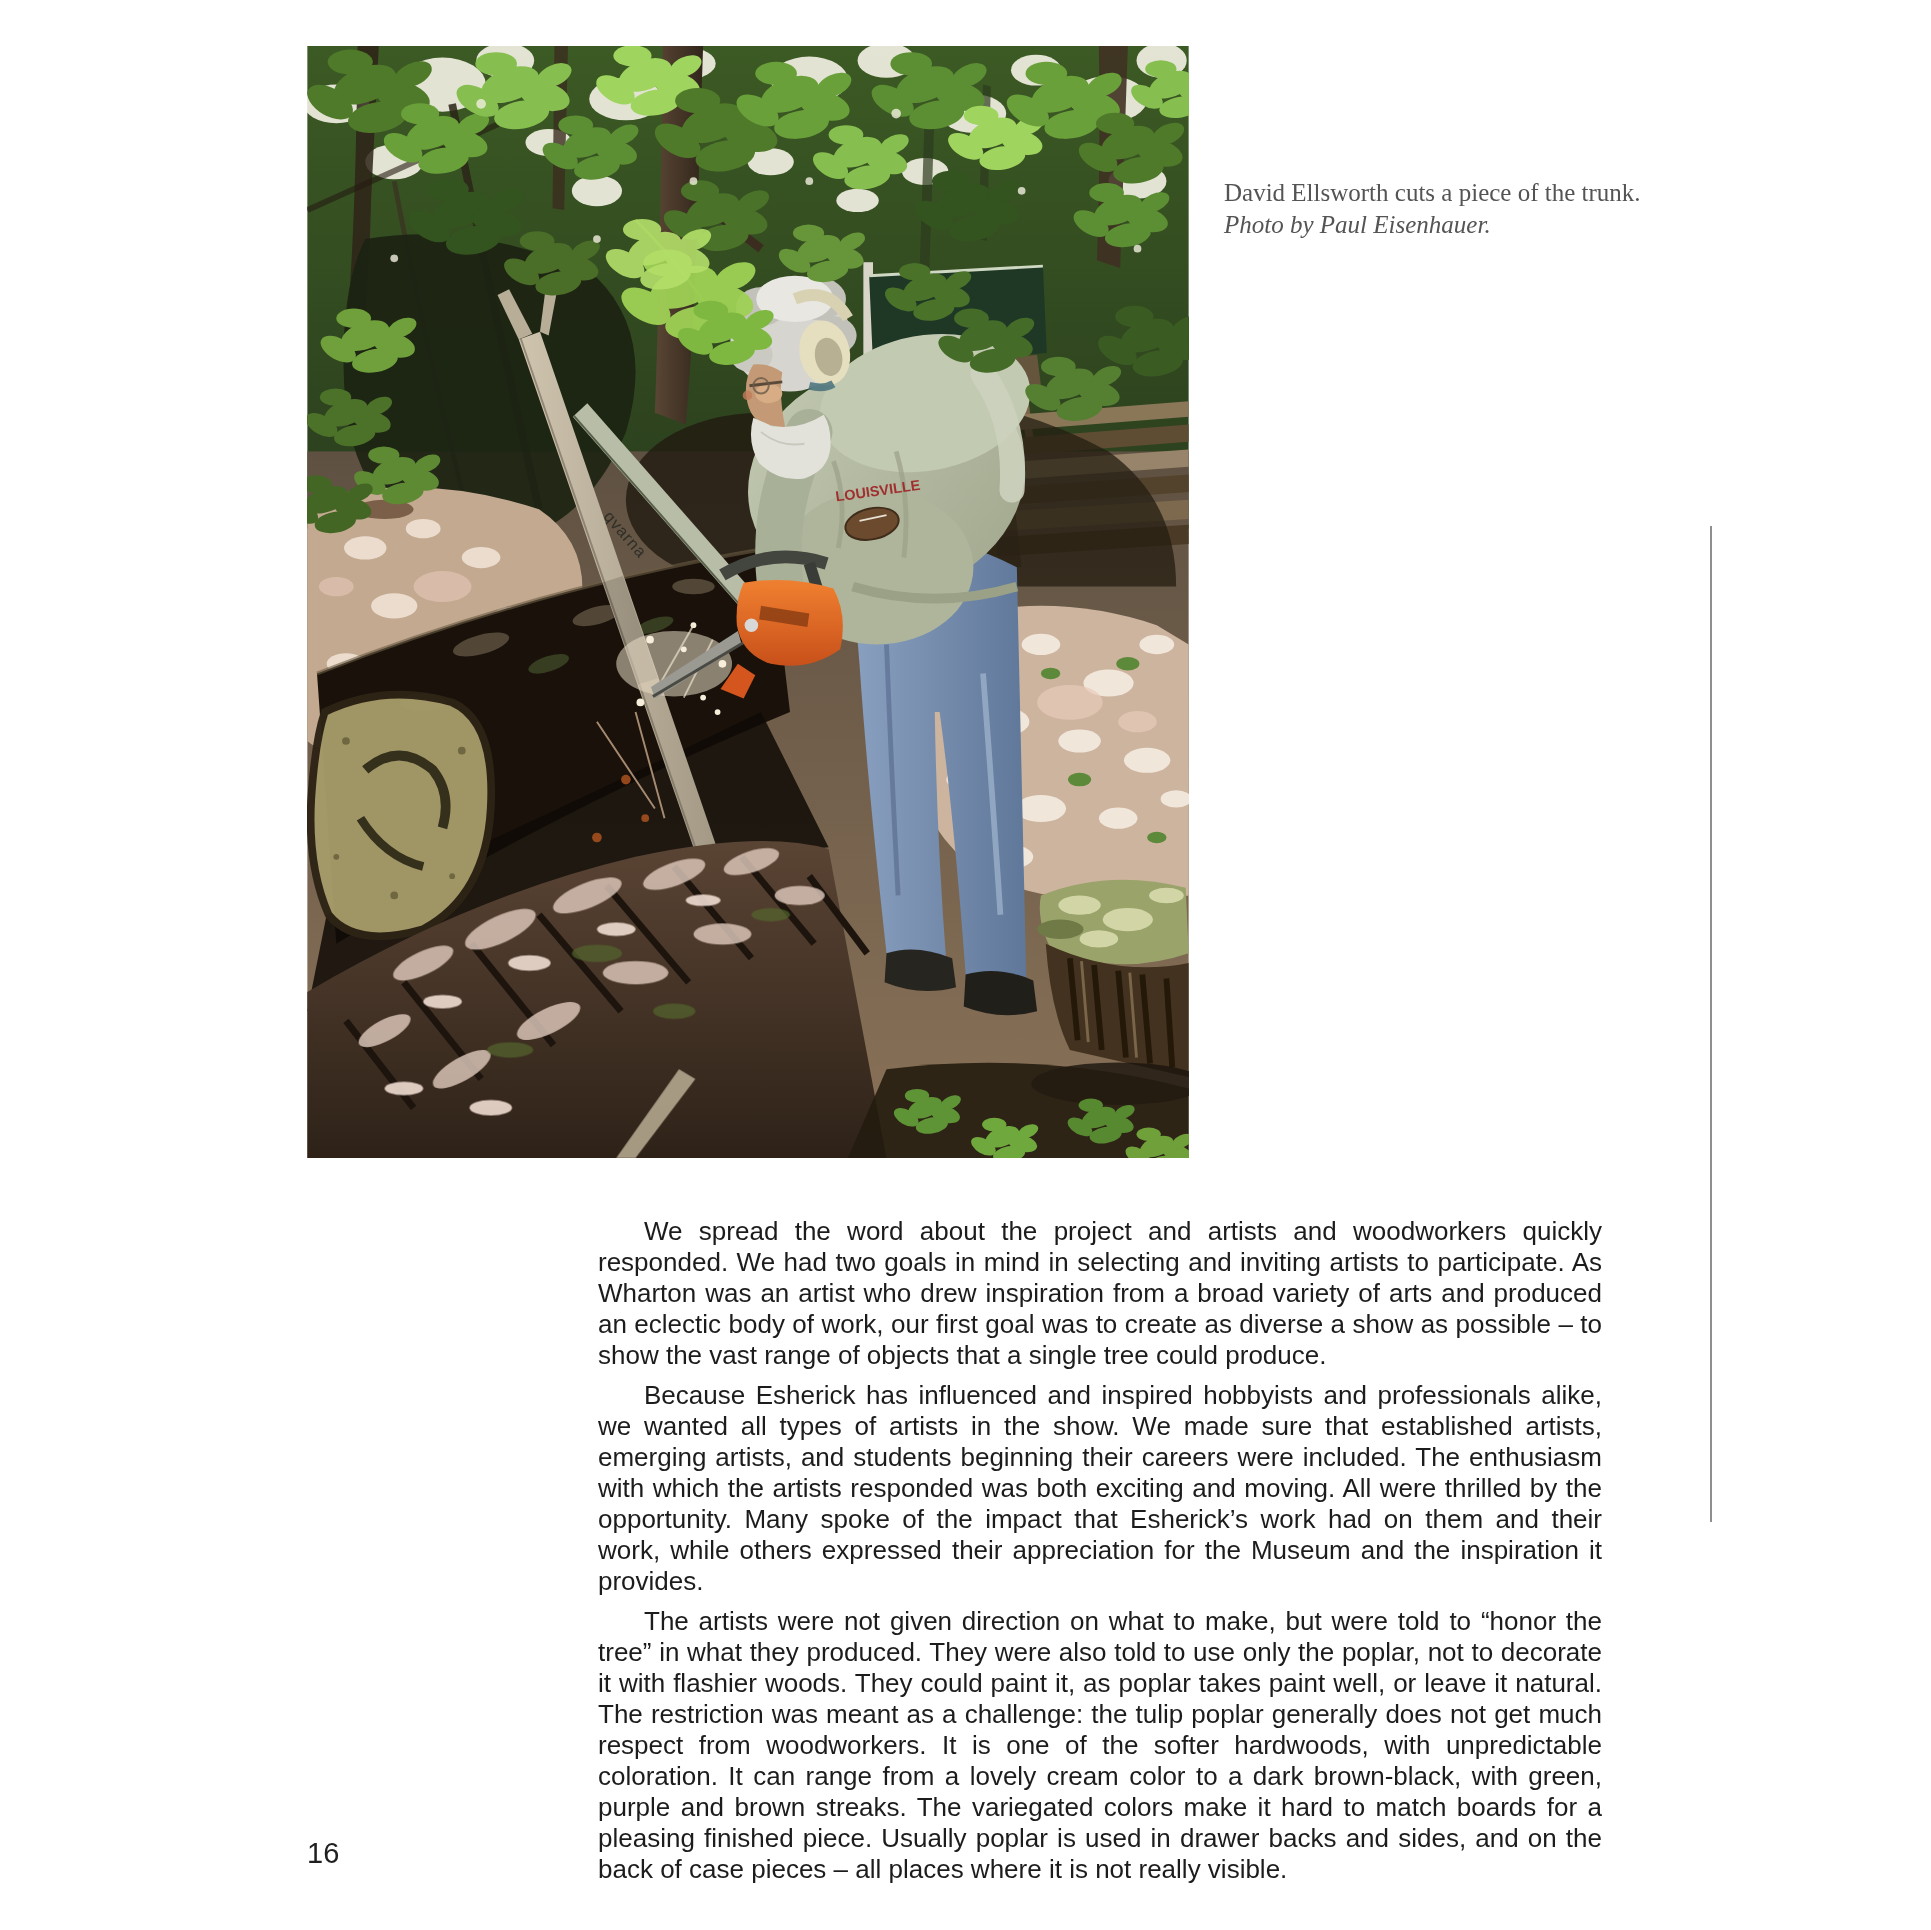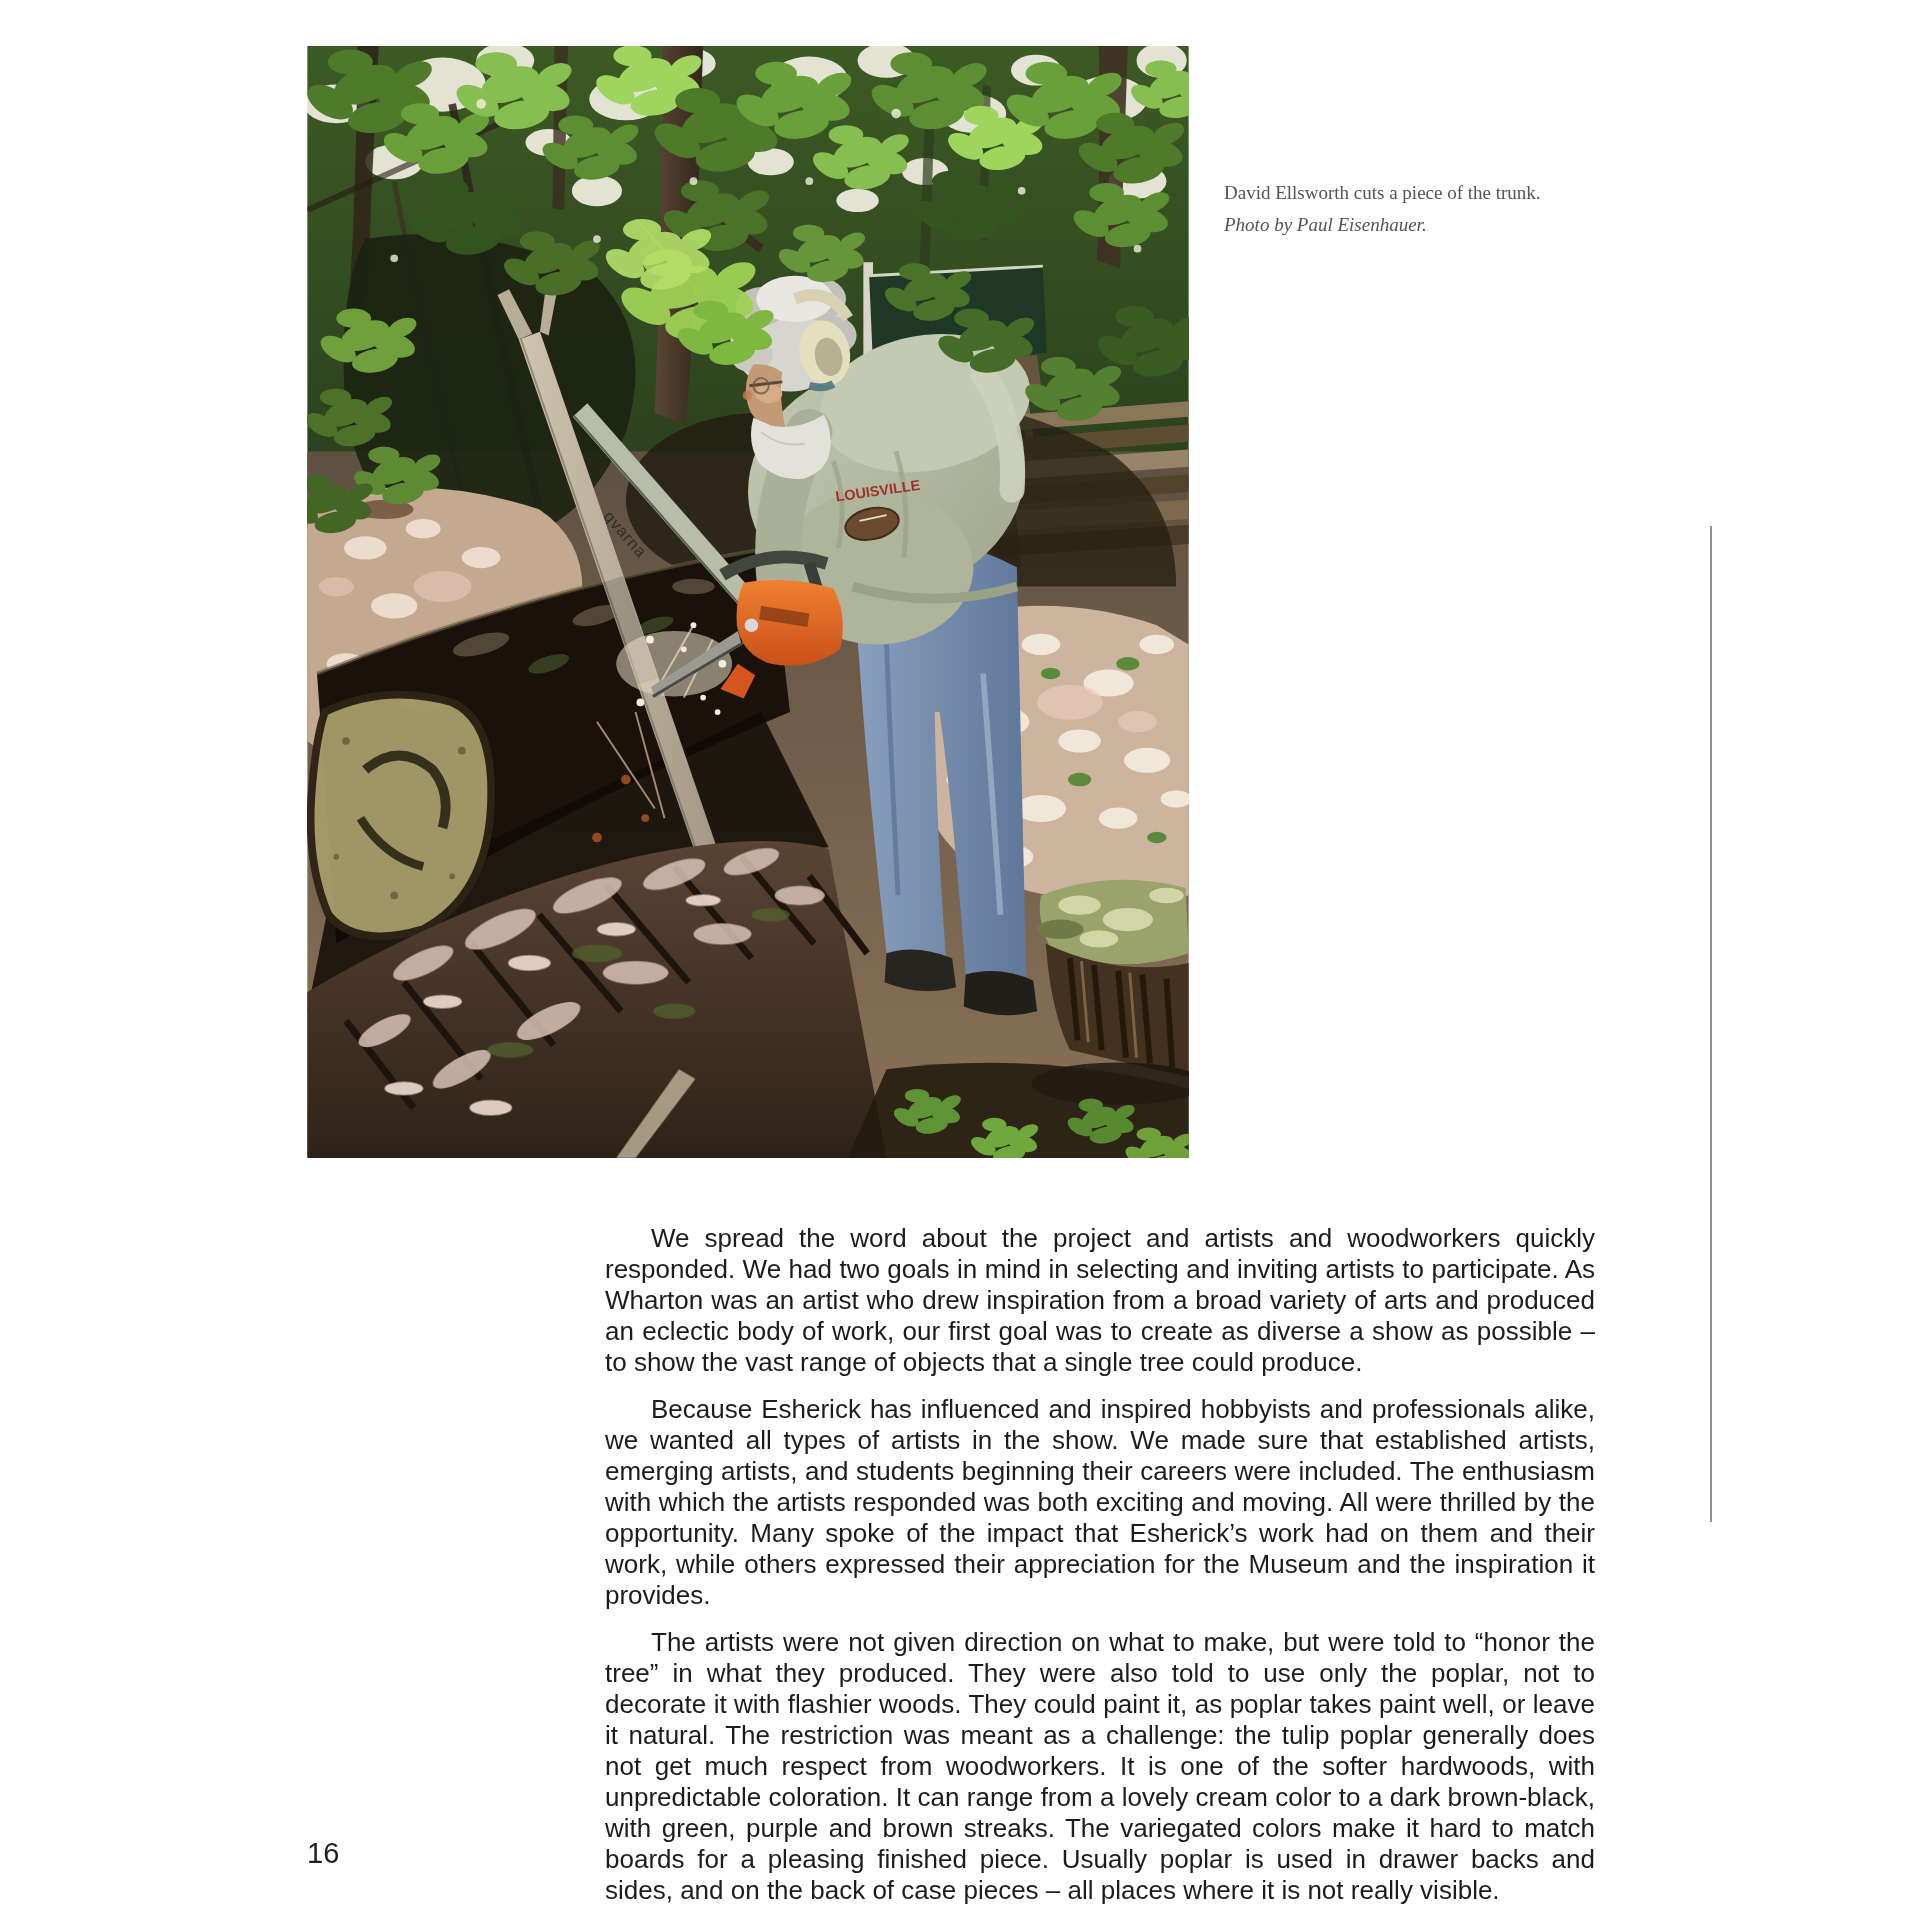--- a/index.html
+++ b/index.html
@@ -1,27 +1,27 @@
 <!DOCTYPE html>
 <html><head>
 <meta charset="utf-8">
 <style>
   html,body{margin:0;padding:0;background:#ffffff;}
   .page{position:relative;width:1931px;height:1930px;background:#ffffff;overflow:hidden;
         font-family:"Liberation Sans",sans-serif;}
   .photo{position:absolute;left:307px;top:46px;width:882px;height:1112px;margin:0;padding:0;}
   .photo svg{display:block;width:882px;height:1112px;}
   .caption{position:absolute;left:1224px;top:177px;width:454px;
-           font-family:"Liberation Serif",serif;font-size:19px;line-height:32px;color:#545454;}
+           font-family:"Liberation Serif",serif;font-size:25px;line-height:32px;color:#545454;}
   .caption .credit{font-style:italic;}
   .caption div{white-space:nowrap;}
   .vrule{position:absolute;left:1710px;top:526px;width:1.9px;height:996px;background:#8f8f8f;}
   .article{position:absolute;left:589px;top:1207px;width:1022px;color:#1c1c1c;
            font-size:26px;line-height:31px;}
-  .article p{margin:16px;text-align:justify;text-indent:46px;}
+  .article p{margin:9px;text-align:justify;text-indent:46px;}
   .pagenum{position:absolute;left:307px;top:1837px;font-size:29px;color:#1f1f1f;text-align:center;}
 </style>
 </head>
 <body>
 
 <div class="page">
 
   <figure class="photo">
     <svg viewBox="0 0 913 1152" xmlns="http://www.w3.org/2000/svg">
       <defs>

